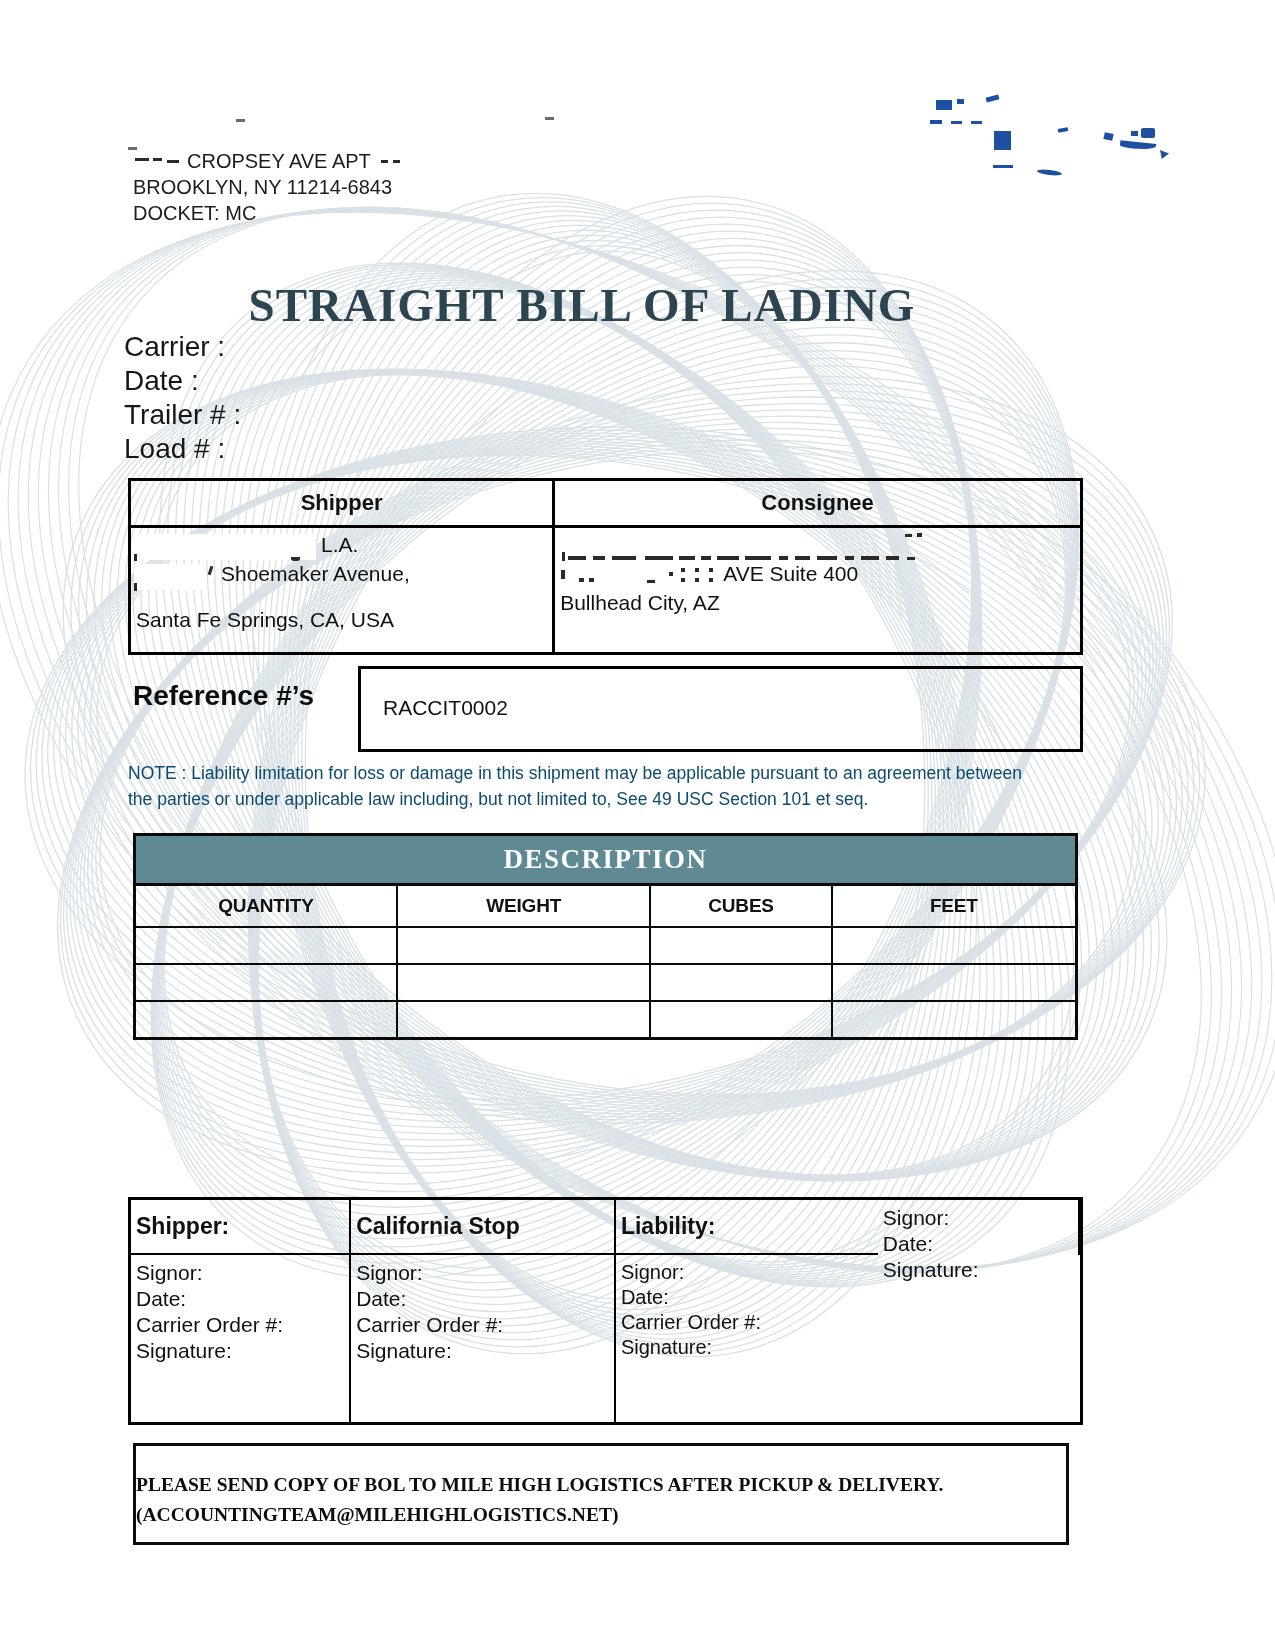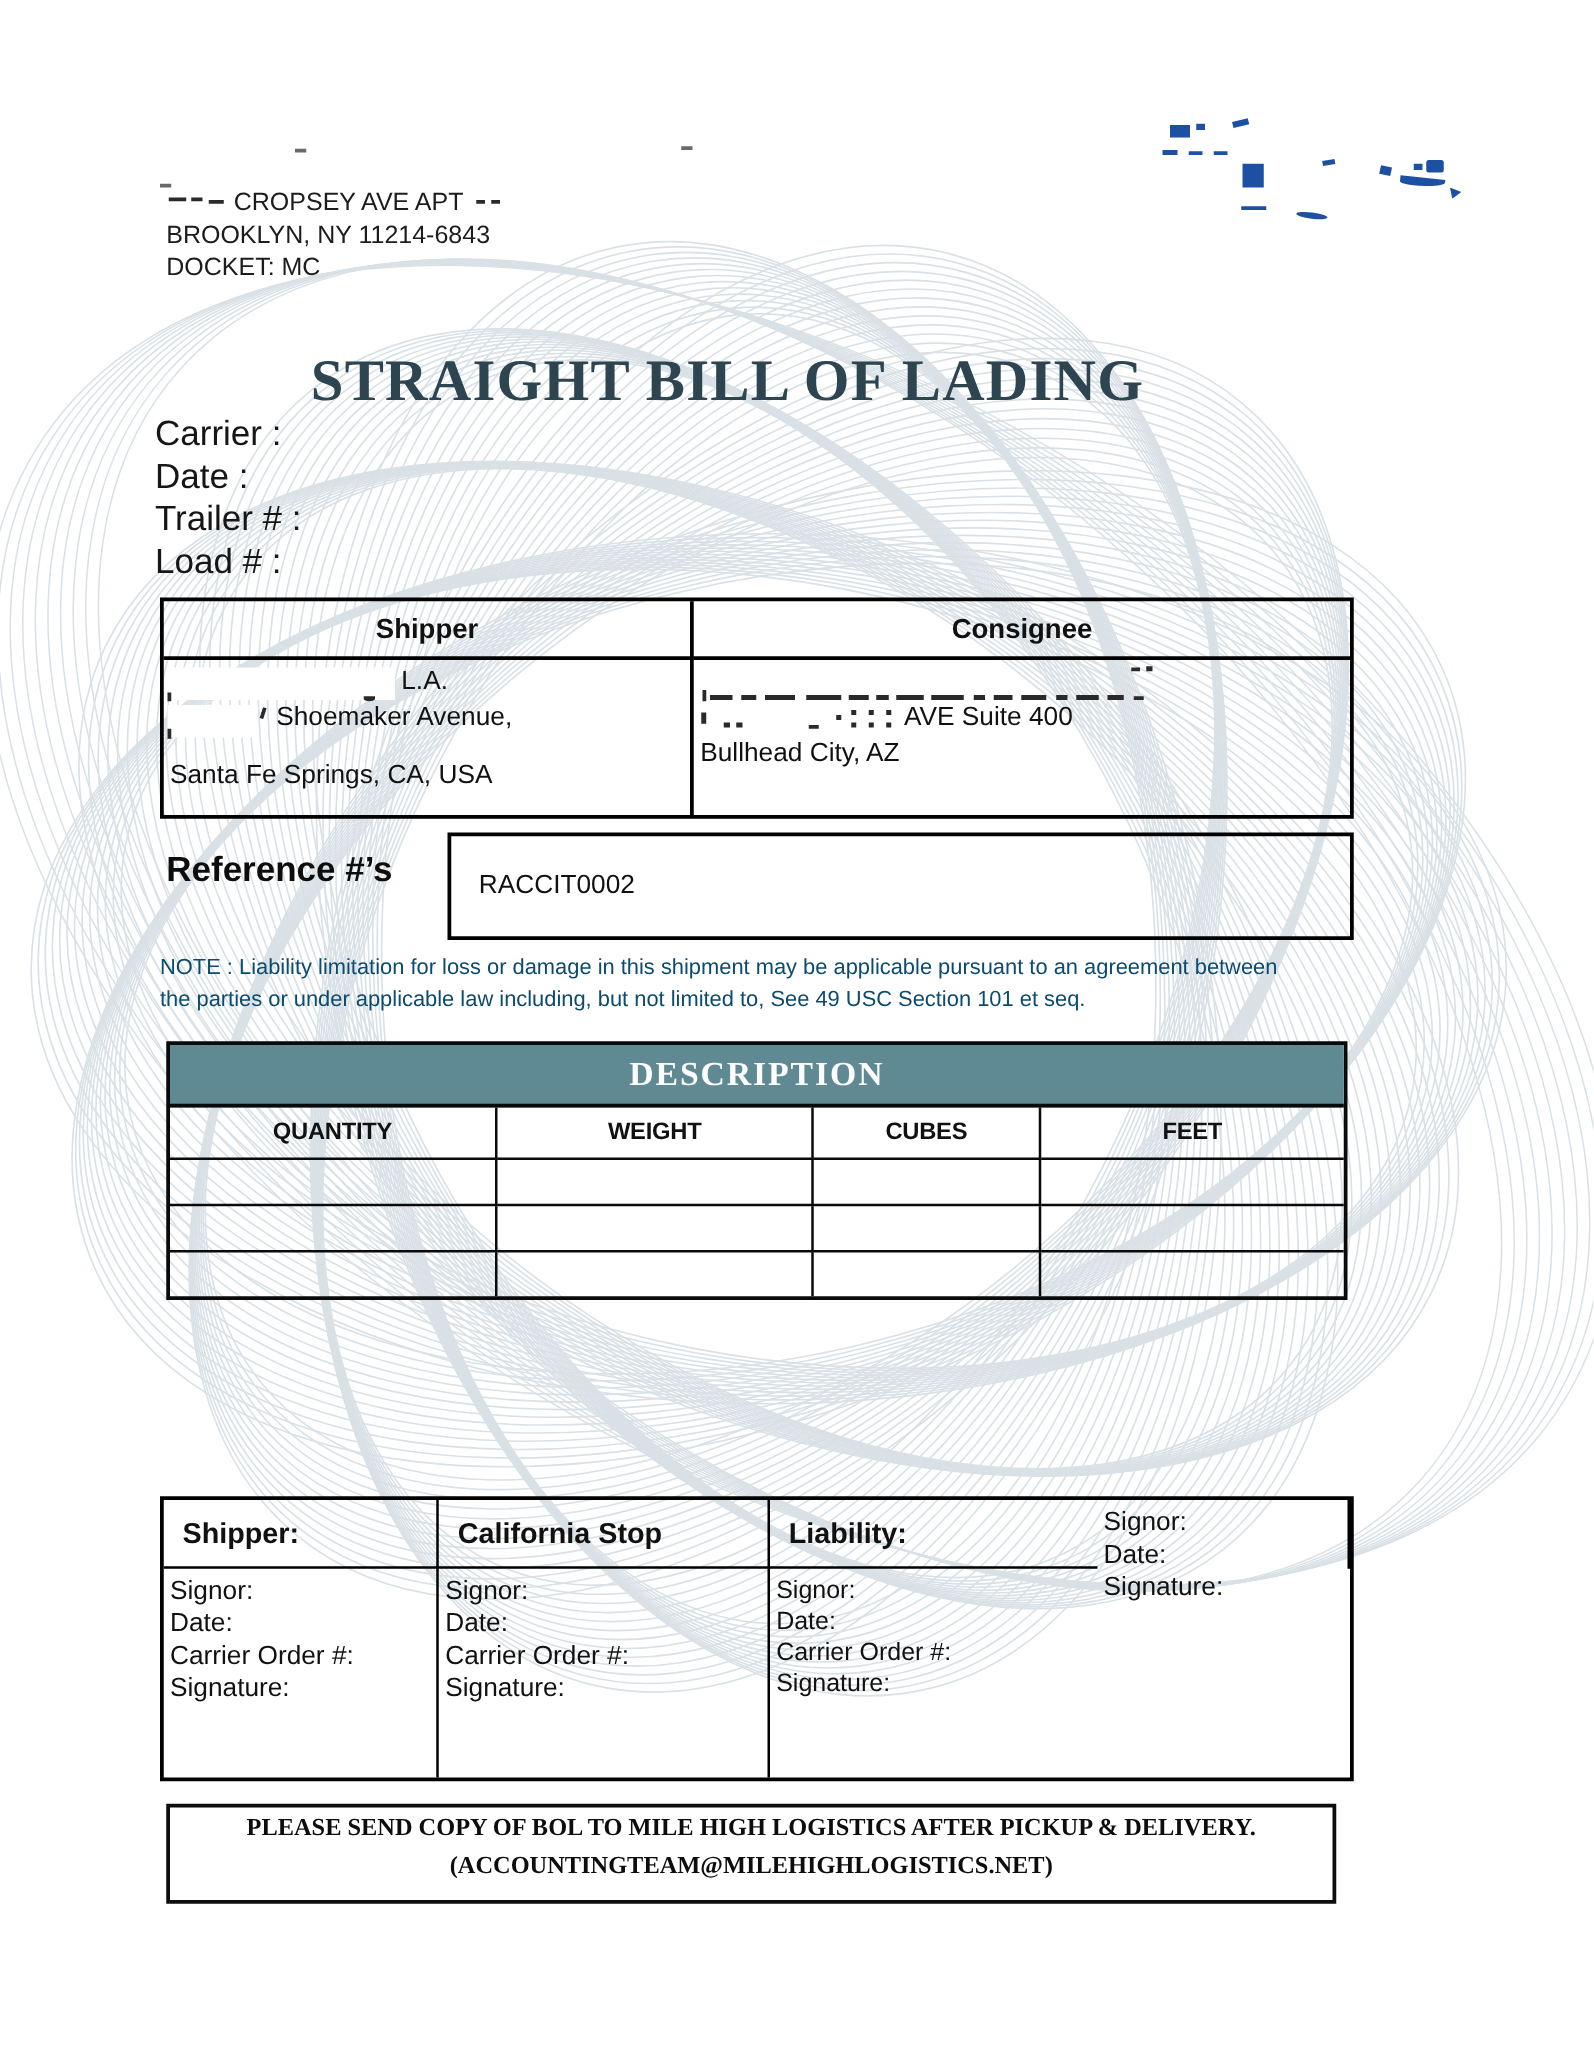--- a/index.html
+++ b/index.html
@@ -59,28 +59,28 @@
     border-bottom:3px solid #0a0a0a;text-align:center;}
   .desc-grid{display:grid;grid-template-columns:27.9% 27% 19.3% 25.8%;}
   .desc-grid > div{border-right:2.5px solid #0a0a0a;}
   .desc-grid > div:last-child{border-right:none;}
   .desc-head > div{height:40px;display:flex;align-items:center;justify-content:center;font-weight:bold;font-size:19px;letter-spacing:-0.2px;border-bottom:2.5px solid #0a0a0a;}
   .desc-row > div{height:35px;border-bottom:2.5px solid #0a0a0a;}
   .desc-row:last-child > div{border-bottom:none;}
 
   
   .sig{position:absolute;left:128px;top:1197px;width:949px;height:222px;border:3px solid #000;display:grid;grid-template-columns:23.2% 27.9% 27.6% 21.3%;grid-template-rows:55px 1fr;}
-  .sig .shd{border-bottom:2.5px solid #000;display:flex;align-items:center;font-weight:bold;font-size:23px;padding-left:15px;}
+  .sig .shd{border-bottom:2.5px solid #000;display:flex;align-items:center;font-weight:bold;font-size:23px;padding-left:5px;}
   .sig .shd.b, .sig .sbd.b{border-right:2.5px solid #000;}
   .sig .sbd{padding:5px 0 0 5px;font-size:21px;line-height:26px;}
   .sig .sbd.small{font-size:20px;line-height:25px;}
 
   
   .footer{position:absolute;left:133px;top:1443px;width:930px;height:72px;border:3.5px solid #0d0d0d;
-    text-align:center;font-family:"Liberation Serif", serif;font-weight:bold;font-size:19.5px;line-height:30px;color:#0d0d0d;padding-top:2px;}
+    font-family:"Liberation Serif", serif;font-weight:bold;font-size:19.5px;line-height:30px;color:#0d0d0d;padding-top:24px;}
 </style>
 </head>
 <body>
 
 <div class="page">
 
   <svg id="watermark">
       <ellipse cx="615" cy="775" rx="590" ry="348" transform="rotate(0 615 775)" fill="none" stroke="#d9e1e6" stroke-width="1.3"></ellipse>
       <ellipse cx="615" cy="775" rx="584.5" ry="344.8" transform="rotate(0.9 615 775)" fill="none" stroke="#d9e1e6" stroke-width="1.3"></ellipse>
       <ellipse cx="615" cy="775" rx="579" ry="341.6" transform="rotate(1.8 615 775)" fill="none" stroke="#d9e1e6" stroke-width="1.3"></ellipse>

